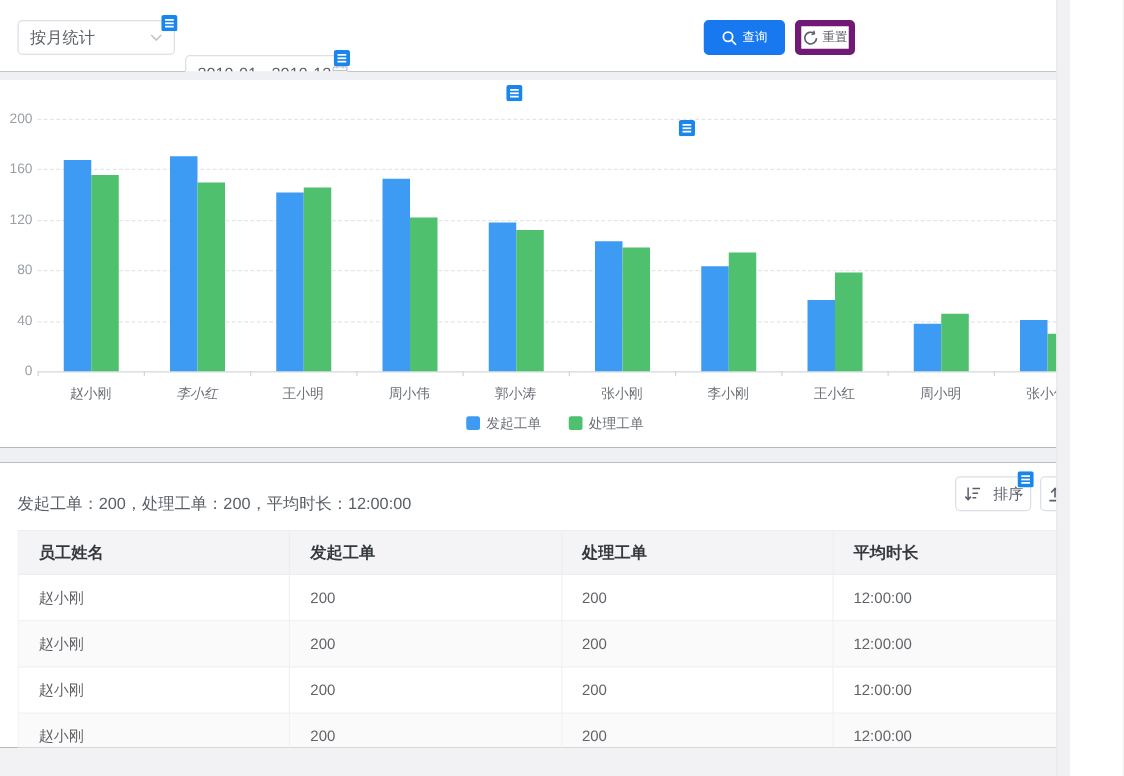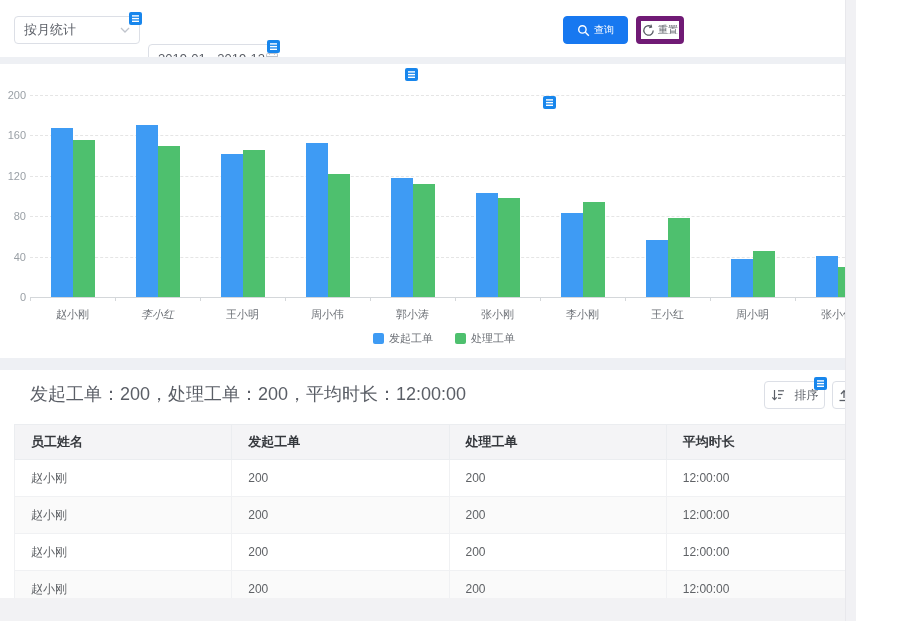--- a/index.html
+++ b/index.html
@@ -35,21 +35,21 @@
   #plot{position:absolute;left:30px;top:31px;width:850px;height:202px;border-bottom:1px solid #d4d7da;}
   .gridline{position:absolute;left:0;width:100%;height:0;border-top:1px dashed #e5e5e5;}
   .ytick{position:absolute;left:-28px;width:24px;text-align:right;font-size:11px;color:#9aa0a6;line-height:12px;}
   .xtick-mark{position:absolute;top:202px;width:0;height:4px;border-left:1px solid #d4d7da;}
   .bar{position:absolute;bottom:0;}
   .xlabel{position:absolute;top:212px;text-align:center;font-size:11px;color:#6b6f75;}
   #legend{position:absolute;left:0;top:267px;width:100%;display:flex;justify-content:center;gap:22px;}
   .legend-item{display:flex;align-items:center;gap:5px;font-size:11px;color:#6b6f75;}
   .legend-swatch{width:11px;height:11px;border-radius:2px;display:inline-block;}
   
-  .summary{position:absolute;left:14px;top:12px;font-size:18px;color:#5a5e66;margin-left:16px;}
+  .summary{position:absolute;left:14px;top:24px;font-size:13px;color:#5a5e66;}
   .action-btn{position:absolute;top:11px;height:28px;border:1px solid #dcdfe6;border-radius:4px;background:#fff;
     box-sizing:border-box;display:flex;align-items:center;justify-content:center;gap:5px;font-size:12px;color:#5a5e66;cursor:pointer;}
   .a-sort{left:764px;width:61px;gap:10px;}
   .a-export{left:832px;width:52px;}
   
   .table-wrap{position:absolute;left:14px;top:54px;width:870px;height:174px;overflow:hidden;}
   table{width:100%;border-collapse:collapse;table-layout:fixed;font-size:12px;}
   th{background:#f4f4f6;color:#35383d;font-weight:600;text-align:left;height:34px;padding:0 16px;
      border:1px solid #ebedf0;font-size:13px;}
   td{height:36px;padding:0 16px;border:1px solid #f0f1f3;color:#5f6266;}

